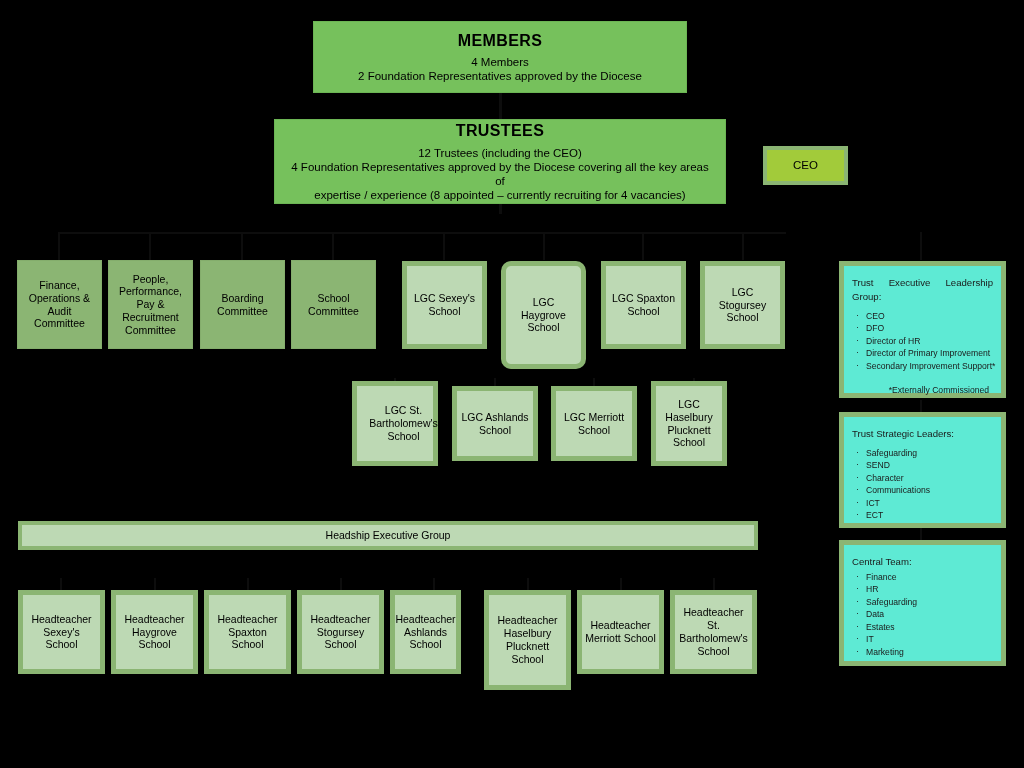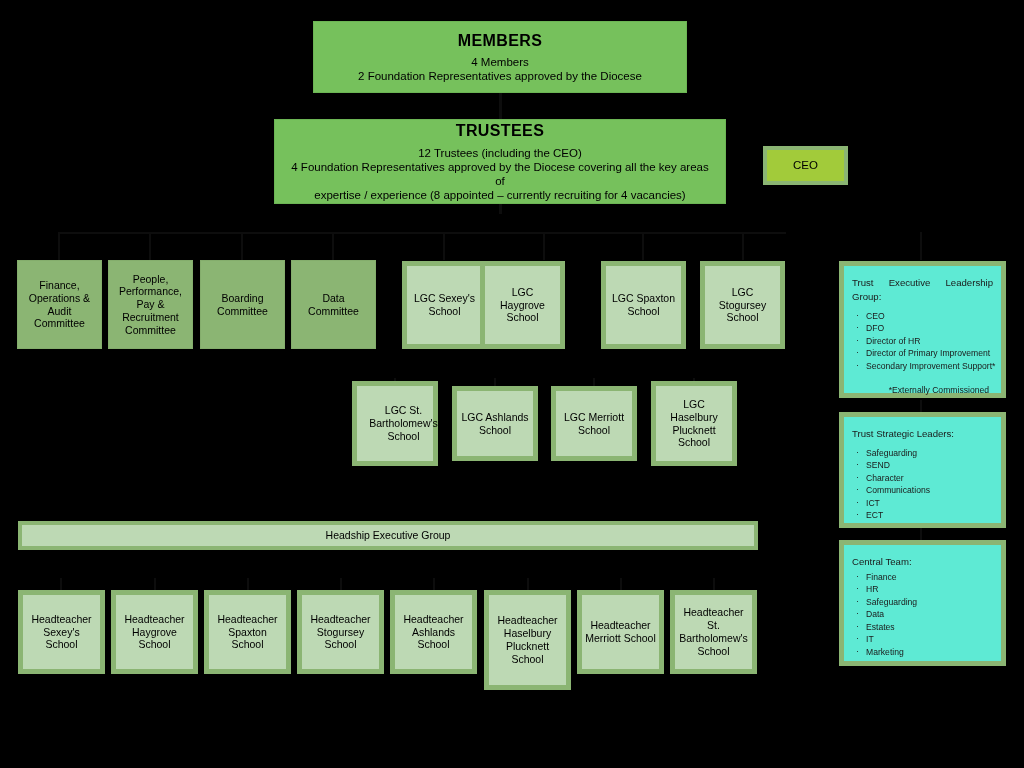--- a/index.html
+++ b/index.html
@@ -178,66 +178,66 @@
   <div class="node committee" style="left:17px; top:260px; width:85px; height:89px;">
     <div>Finance, Operations &amp; Audit Committee</div>
   </div>
   <div class="node committee" style="left:108px; top:260px; width:85px; height:89px;">
     <div>People, Performance, Pay &amp; Recruitment Committee</div>
   </div>
   <div class="node committee" style="left:200px; top:260px; width:85px; height:89px;">
     <div>Boarding Committee</div>
   </div>
   <div class="node committee" style="left:291px; top:260px; width:85px; height:89px;">
-    <div>Data Committee</div>
+    <div>School Committee</div>
   </div>
 
   <div class="node framed" style="left:402px; top:261px; width:85px; height:88px;">
     <div>LGC Sexey's School</div>
   </div>
-  <div class="node framed" style="left:480px; top:261px; width:85px; height:88px;">
+  <div class="node framed" style="left:501px; top:261px; width:85px; height:108px;border-radius:10px;">
     <div>LGC Haygrove School</div>
   </div>
   <div class="node framed" style="left:601px; top:261px; width:85px; height:88px;">
     <div>LGC Spaxton School</div>
   </div>
   <div class="node framed" style="left:700px; top:261px; width:85px; height:88px;">
     <div>LGC Stogursey School</div>
   </div>
 
   <div class="node framed" style="left:352px; top:381px; width:86px; height:85px;padding-left:20px;">
     <div>LGC St. Bartholomew's School</div>
   </div>
   <div class="node framed" style="left:452px; top:386px; width:86px; height:75px;">
     <div>LGC Ashlands School</div>
   </div>
   <div class="node framed" style="left:551px; top:386px; width:86px; height:75px;">
     <div>LGC Merriott School</div>
   </div>
-  <div class="node framed" style="left:651px; top:381px; width:86px; height:85px;">
+  <div class="node framed" style="left:651px; top:381px; width:76px; height:85px;">
     <div>LGC Haselbury Plucknett School</div>
   </div>
 
   <div class="node heg-bar" style="left:18px; top:521px; width:740px; height:29px;">
     <div>Headship Executive Group</div>
   </div>
 
   <div class="node framed" style="left:18px; top:590px; width:87px; height:84px;">
     <div>Headteacher Sexey's School</div>
   </div>
   <div class="node framed" style="left:111px; top:590px; width:87px; height:84px;">
     <div>Headteacher Haygrove School</div>
   </div>
   <div class="node framed" style="left:204px; top:590px; width:87px; height:84px;">
     <div>Headteacher Spaxton School</div>
   </div>
   <div class="node framed" style="left:297px; top:590px; width:87px; height:84px;">
     <div>Headteacher Stogursey School</div>
   </div>
-  <div class="node framed" style="left:390px; top:590px; width:87px; height:84px;align-items:center;">
+  <div class="node framed" style="left:390px; top:590px; width:71px; height:84px;align-items:center;">
     <div>Headteacher Ashlands School</div>
   </div>
   <div class="node framed" style="left:484px; top:590px; width:87px; height:100px;">
     <div>Headteacher Haselbury Plucknett School</div>
   </div>
   <div class="node framed" style="left:577px; top:590px; width:87px; height:84px;">
     <div>Headteacher Merriott School</div>
   </div>
   <div class="node framed" style="left:670px; top:590px; width:87px; height:84px;">
     <div>Headteacher St. Bartholomew's School</div>

